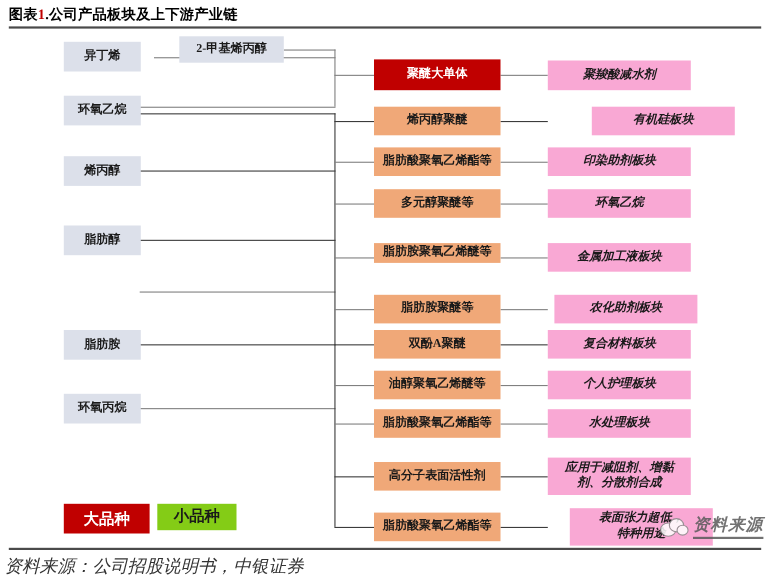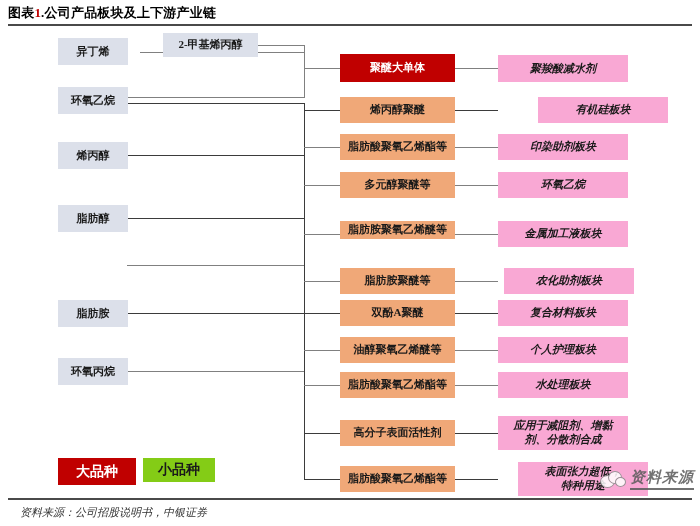--- a/index.html
+++ b/index.html
@@ -43,23 +43,23 @@
   .rule-bottom {
     position: absolute;
     left: 8px;
     top: 498px;
     width: 684px;
     height: 2px;
     background: #4a4a4a;
   }
   .footer {
     position: absolute;
-    left: 20px;
+    left: 4px;
     top: 505px;
-    font-size: 11px;
+    font-size: 16px;
     font-style: italic;
     color: #333333;
     white-space: nowrap;
   }
 
   
   .node {
     position: absolute;
     box-sizing: border-box;
     display: flex;

